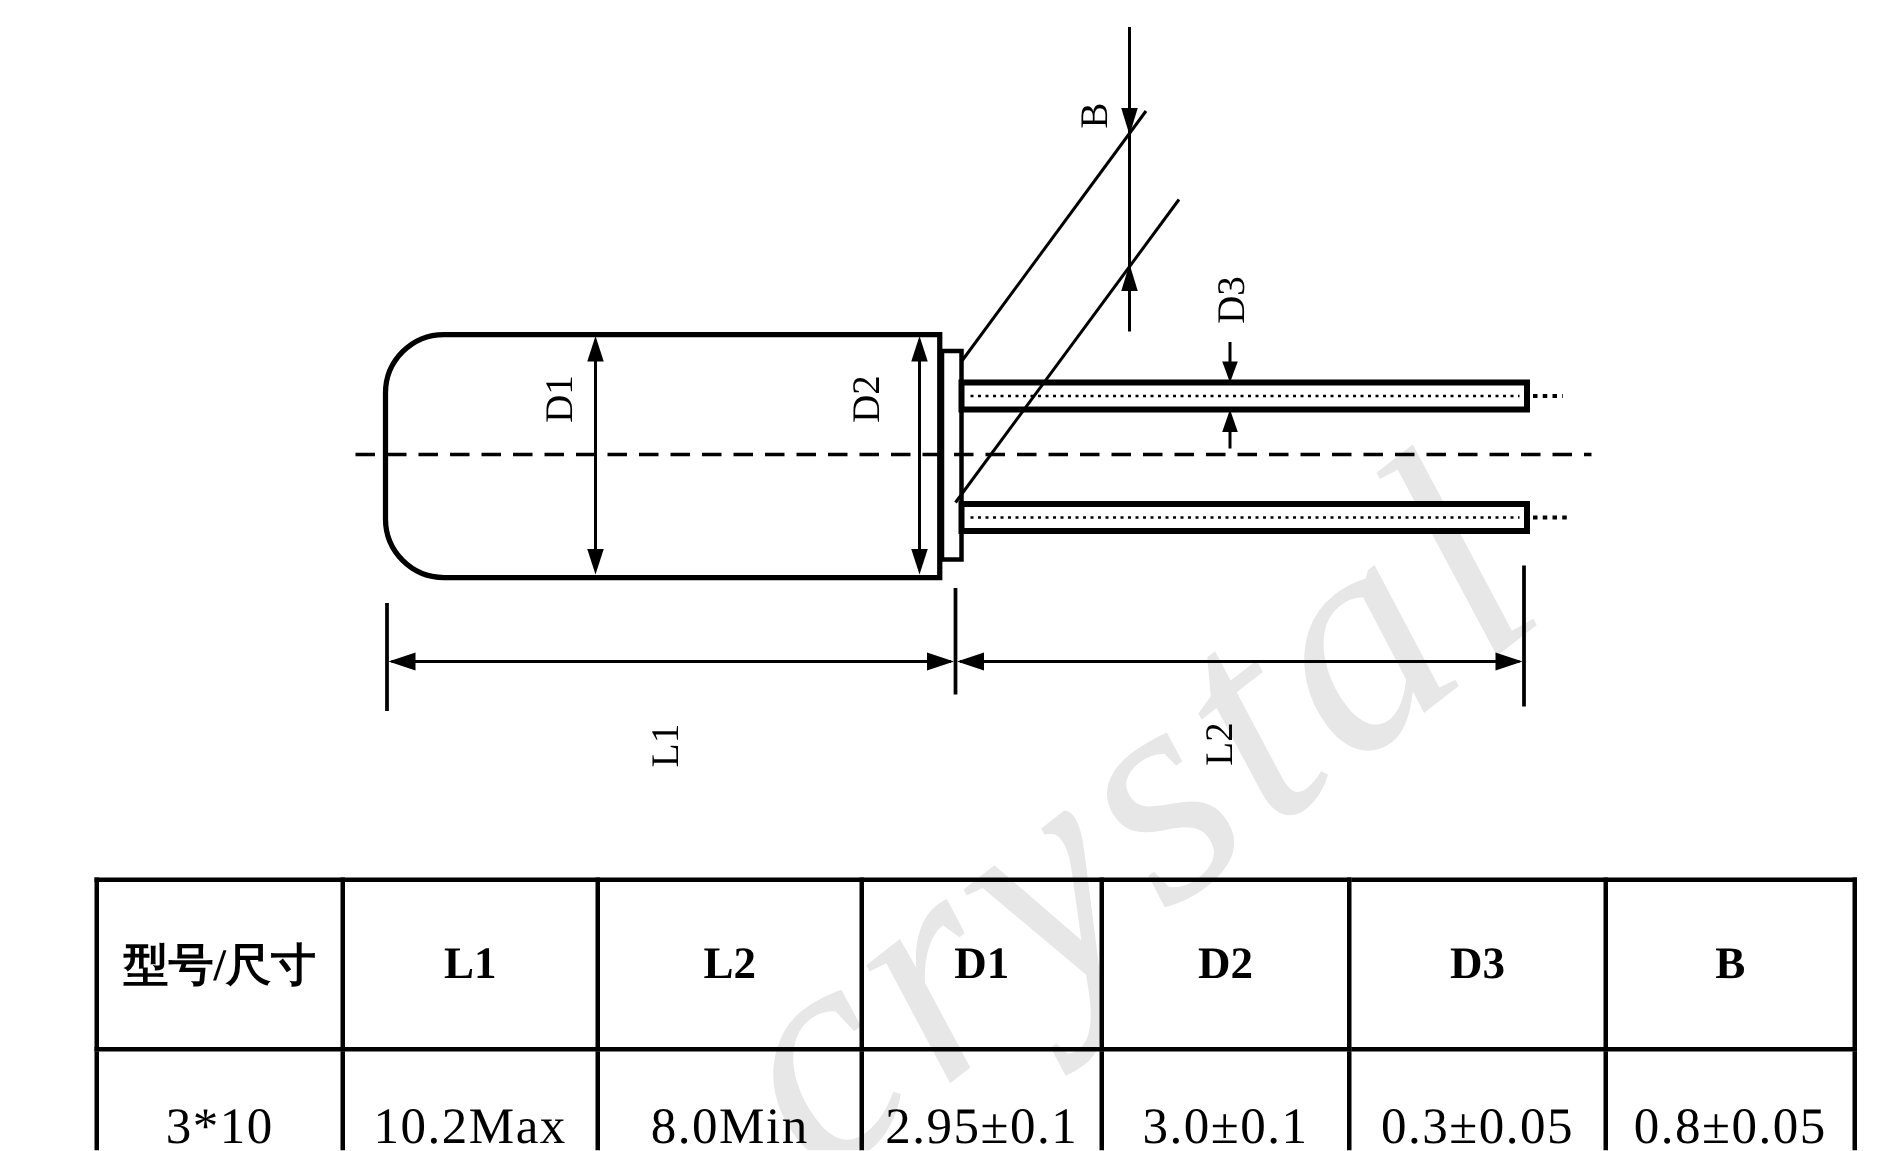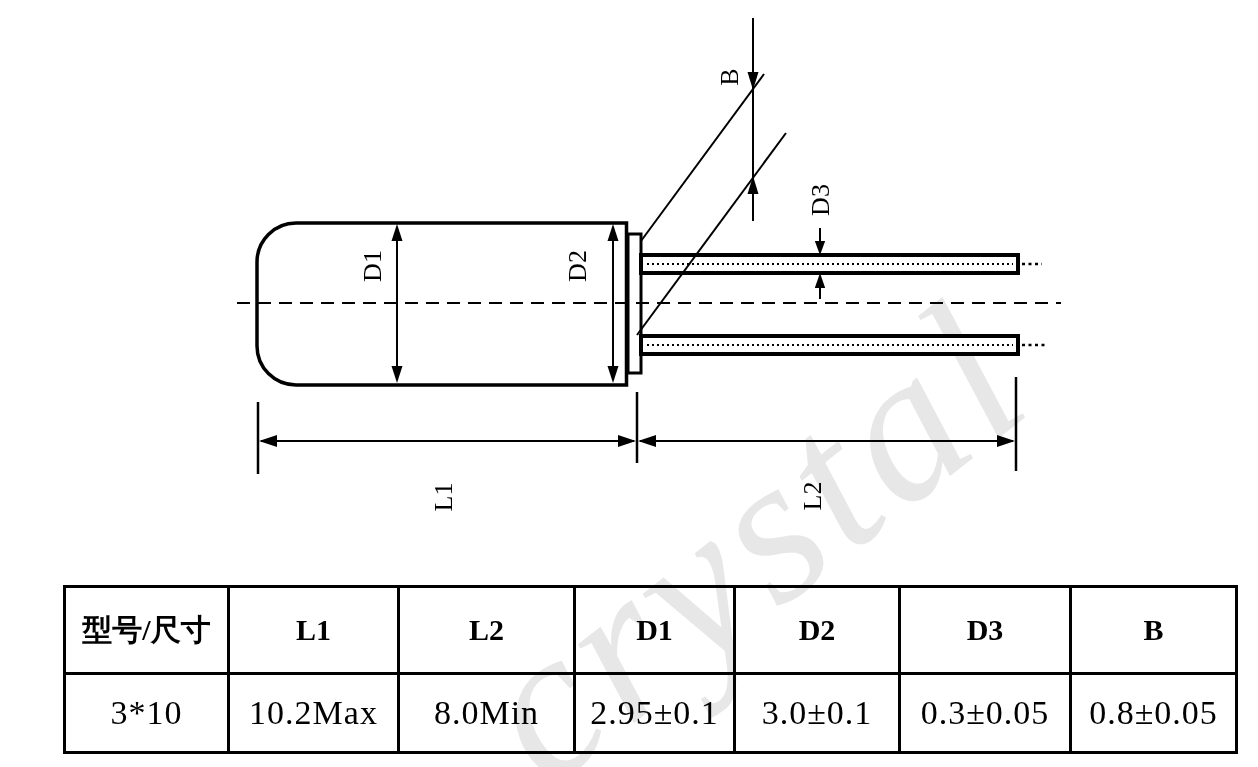--- a/index.html
+++ b/index.html
@@ -37,21 +37,21 @@
     left: 63px;
     top: 585px;
     z-index: 1;
     border-collapse: collapse;
     table-layout: fixed;
   }
   #spec-table th, #spec-table td {
     border: 3px solid #000000;
     text-align: center;
     vertical-align: middle;
-    padding: 0;
+    padding: 13px;
     background: transparent;
     color: #000000;
   }
   #spec-table th { height: 84px; font-size: 30px; font-weight: bold; }
   #spec-table td { height: 76px; font-size: 34px; font-weight: normal; letter-spacing: 1px; }
 </style>
 </head>
 <body>
 
 <div id="page">

